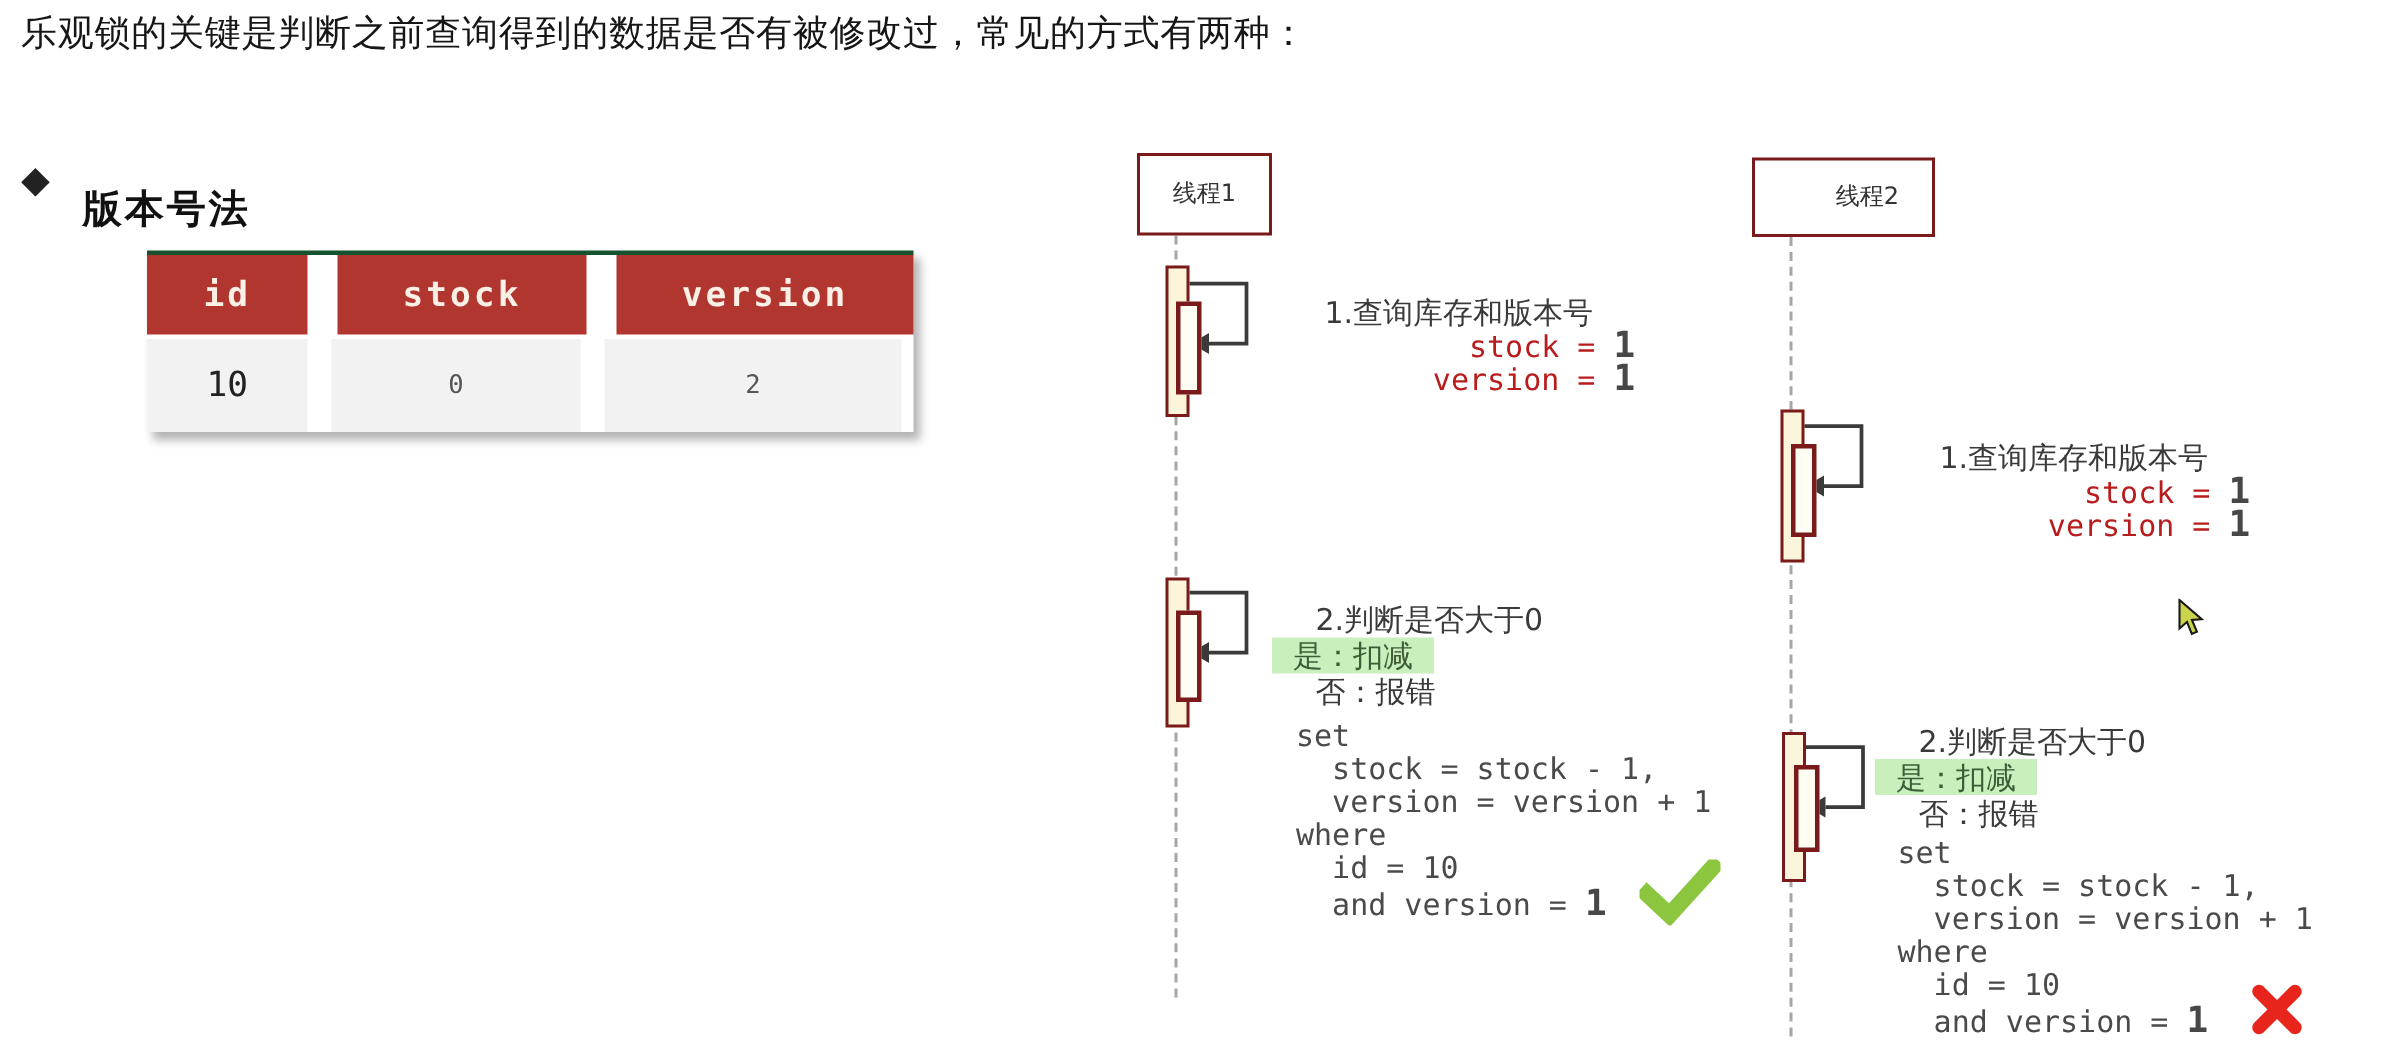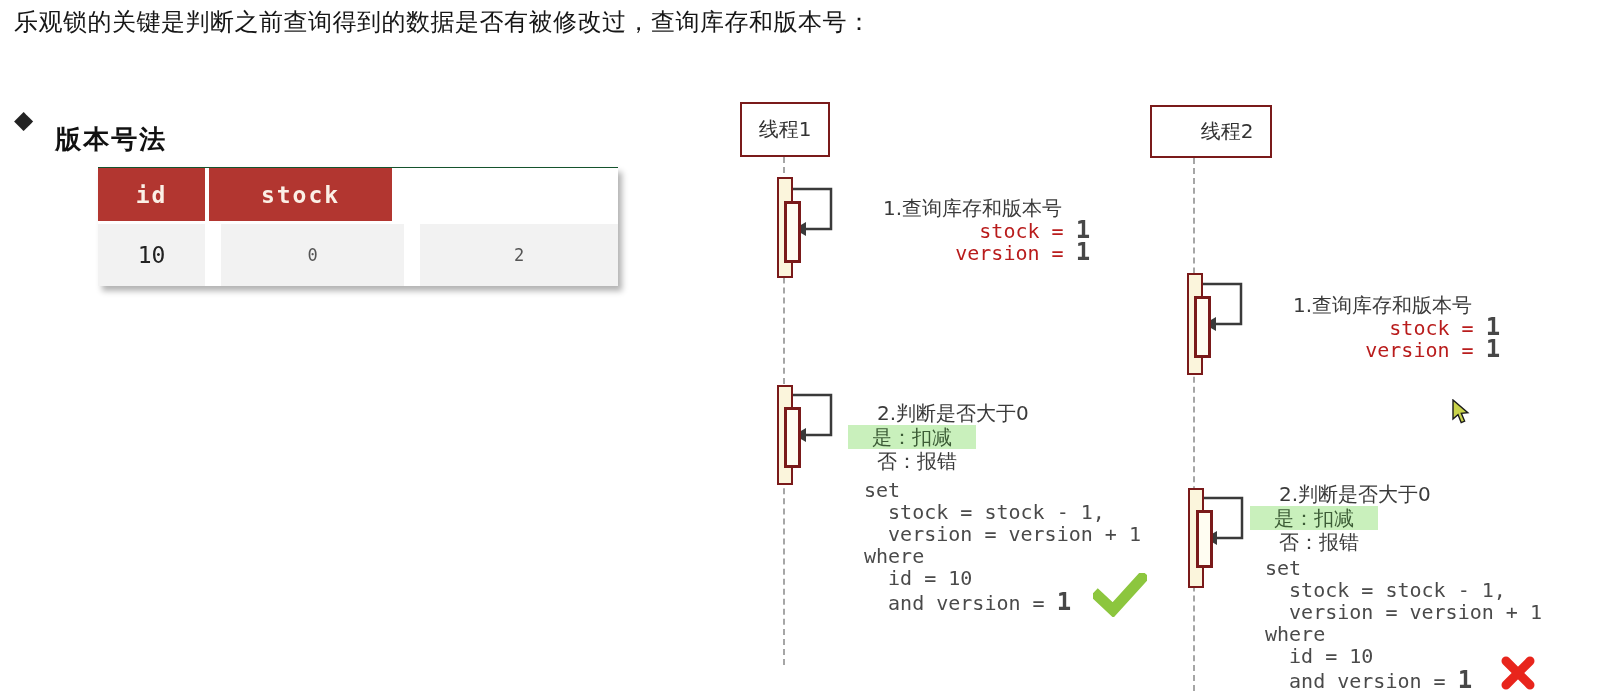--- a/index.html
+++ b/index.html
@@ -11,61 +11,62 @@
   .abs{position:absolute;}
 
   
   .intro{left:14px;top:6px;font-size:24px;color:#161616;letter-spacing:.5px;white-space:nowrap;}
   .section{left:14px;top:82px;display:flex;align-items:center;gap:22px;}
   .diamond{font-size:25px;color:#222;line-height:1;}
   .section-title{font-size:26px;font-weight:bold;color:#111;letter-spacing:2px;margin-top:40px;}
 
   
   .tbl{left:98px;top:167px;box-shadow:4px 5px 6px rgba(0,0,0,.30);background:#fff;}
-  .tbl-head{display:flex;gap:4px;border-top:1px solid #14532d;}
+  .tbl-head{display:flex;gap:20px;border-top:3px solid #14532d;}
   .th{background:#b23630;color:#fbf0e6;display:flex;align-items:center;justify-content:center;
       height:53px;font-family:"DejaVu Sans Mono","Liberation Mono",monospace;font-weight:bold;font-size:23px;letter-spacing:2px;}
   .tbl-row{display:flex;gap:16px;margin-top:3px;}
   .td{background:#f2f2f2;color:#4a4a4a;display:flex;align-items:center;justify-content:center;
       height:62px;font-family:"DejaVu Sans Mono","Liberation Mono",monospace;}
-  .c1{width:107px;} .c2{width:183px;} .c3{width:198px;}
+  .c1{width:107px;} .c2{width:166px;} .c3{width:198px;}
   .td.c1{font-size:23px;color:#222;} .td.c2,.td.c3{font-size:17px;color:#555;}
 
   
   .thread-box{border:2px solid #7a1a1a;background:#fff;display:flex;align-items:center;justify-content:center;
-      font-size:20px;color:#333;z-index:3;}
+      font-size:16px;color:#333;z-index:3;margin-left:18px;}
   .lifeline{width:0;border-left:2px dashed #a6a6a6;z-index:1;}
   .bar-outer{background:#fbf5dc;border:2px solid #7a1a1a;z-index:3;}
   .bar-inner{background:#fffdf2;border:3px solid #7a1a1a;z-index:4;}
   .loop{z-index:2;}
 
   .ann{z-index:5;font-size:20px;color:#3a3a3a;line-height:22px;white-space:nowrap;}
   .ann .line{height:22px;margin-left:29px;}
   .mono{font-family:"DejaVu Sans Mono","Liberation Mono",monospace;white-space:pre;font-size:20px;color:#b91c1c;}
   .big-val{font-family:"DejaVu Sans Mono","Liberation Mono",monospace;font-weight:bold;font-size:24px;color:#474747;}
-  .yes-hl{display:inline-block;background:#c9f0bc;color:#3c5c36;padding:1px 24px;margin:1px 0;}
+  .yes-hl{display:inline-block;background:#c9f0bc;color:#3c5c36;padding:1px 14px;margin:1px 0;}
   .indent{margin-left:7px;}
   .code{z-index:5;}
   .code .code-line{height:22px;font-family:"DejaVu Sans Mono","Liberation Mono",monospace;
       white-space:pre;font-size:20px;color:#4a4a4a;}
 </style>
 </head>
 <body>
 
-<div class="abs intro">乐观锁的关键是判断之前查询得到的数据是否有被修改过，查询库存和版本号：</div>
+<div class="abs intro">乐观锁的关键是判断之前查询得到的数据是否有被修改过，常见的方式有两种：</div>
 
 <div class="abs section">
   <span class="diamond">◆</span>
   <span class="section-title">版本号法</span>
 </div>
 
 <div class="abs tbl">
   <div class="tbl-head">
     <div class="th c1">id</div>
     <div class="th c2">stock</div>
+    <div class="th c3">version</div>
   </div>
   <div class="tbl-row">
     <div class="td c1">10</div>
     <div class="td c2">0</div>
     <div class="td c3">2</div>
   </div>
 </div>
 
 <div class="abs thread-box" style="left:740px;top:102px;width:86px;height:51px;">
   <span>线程1</span>

